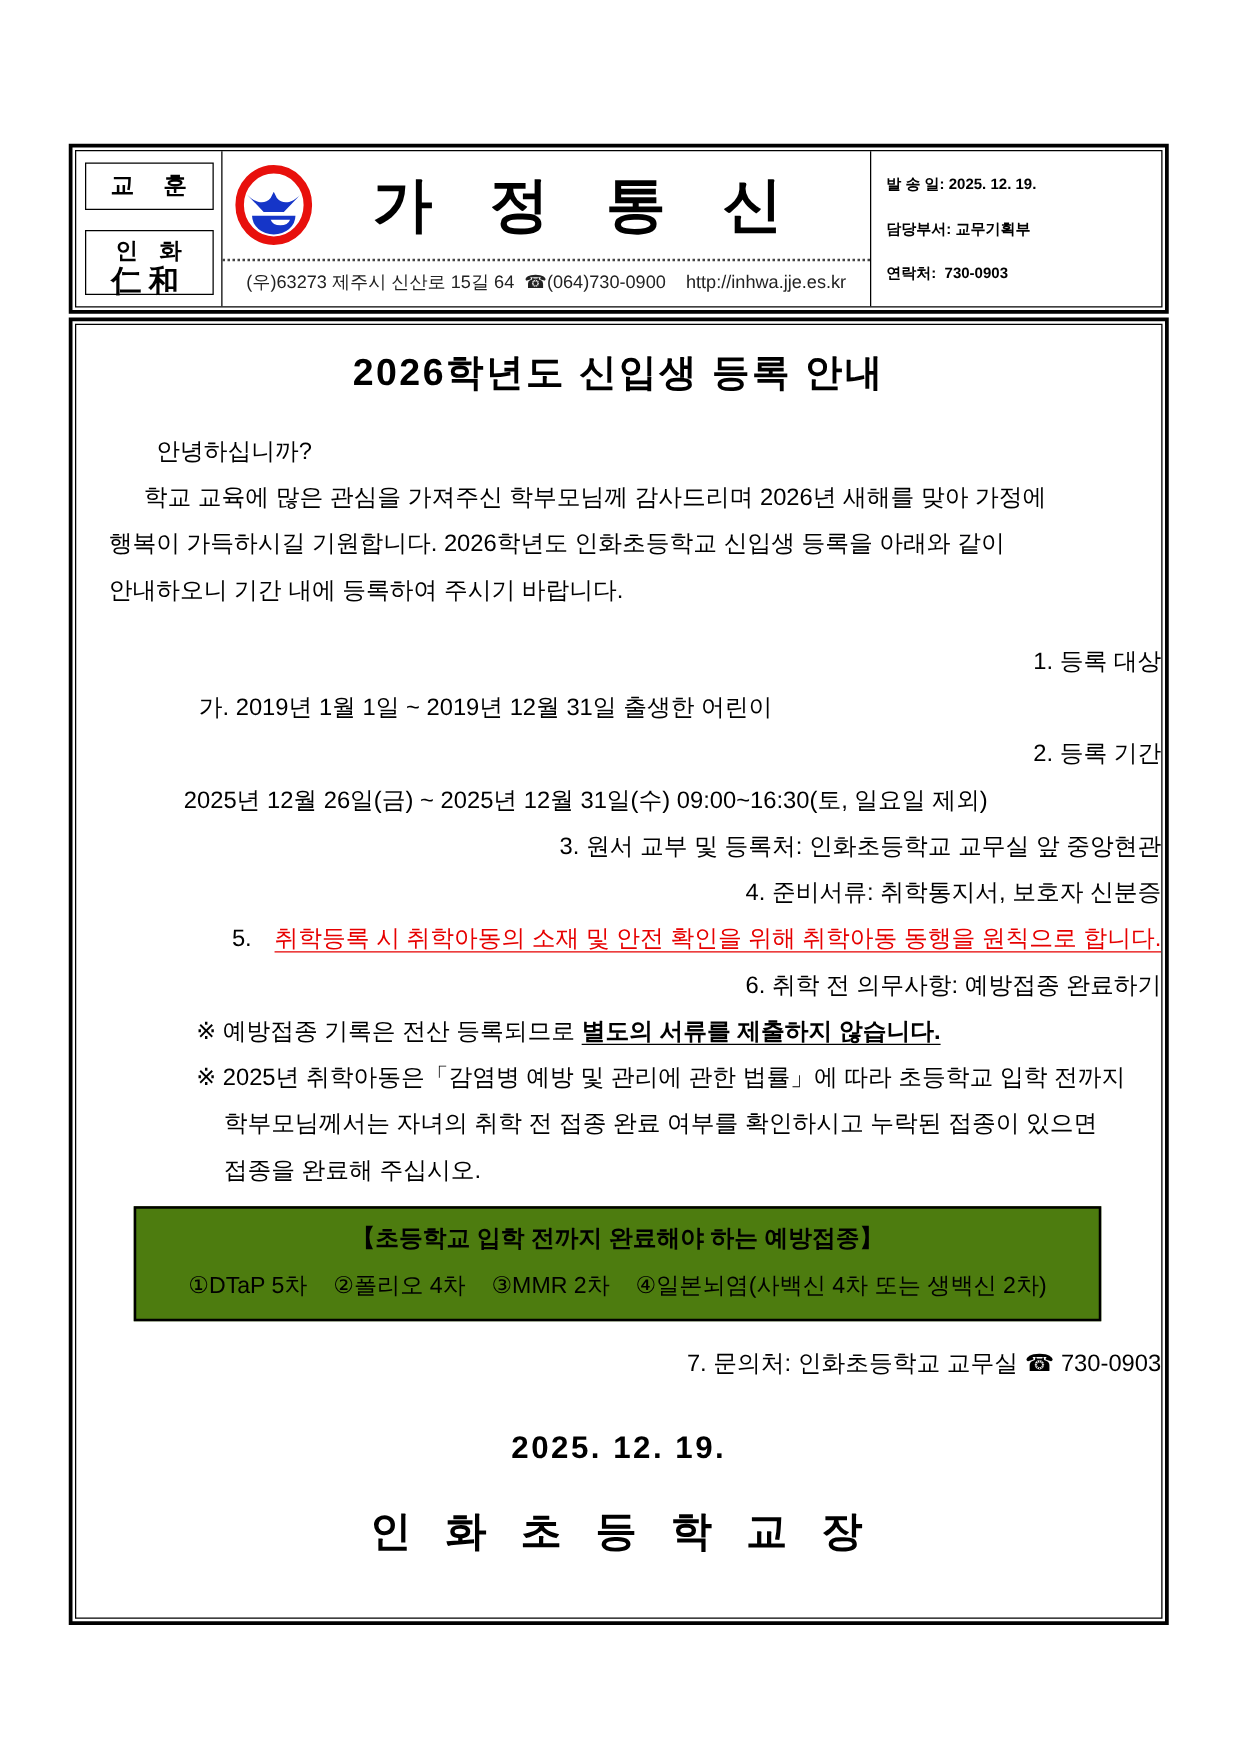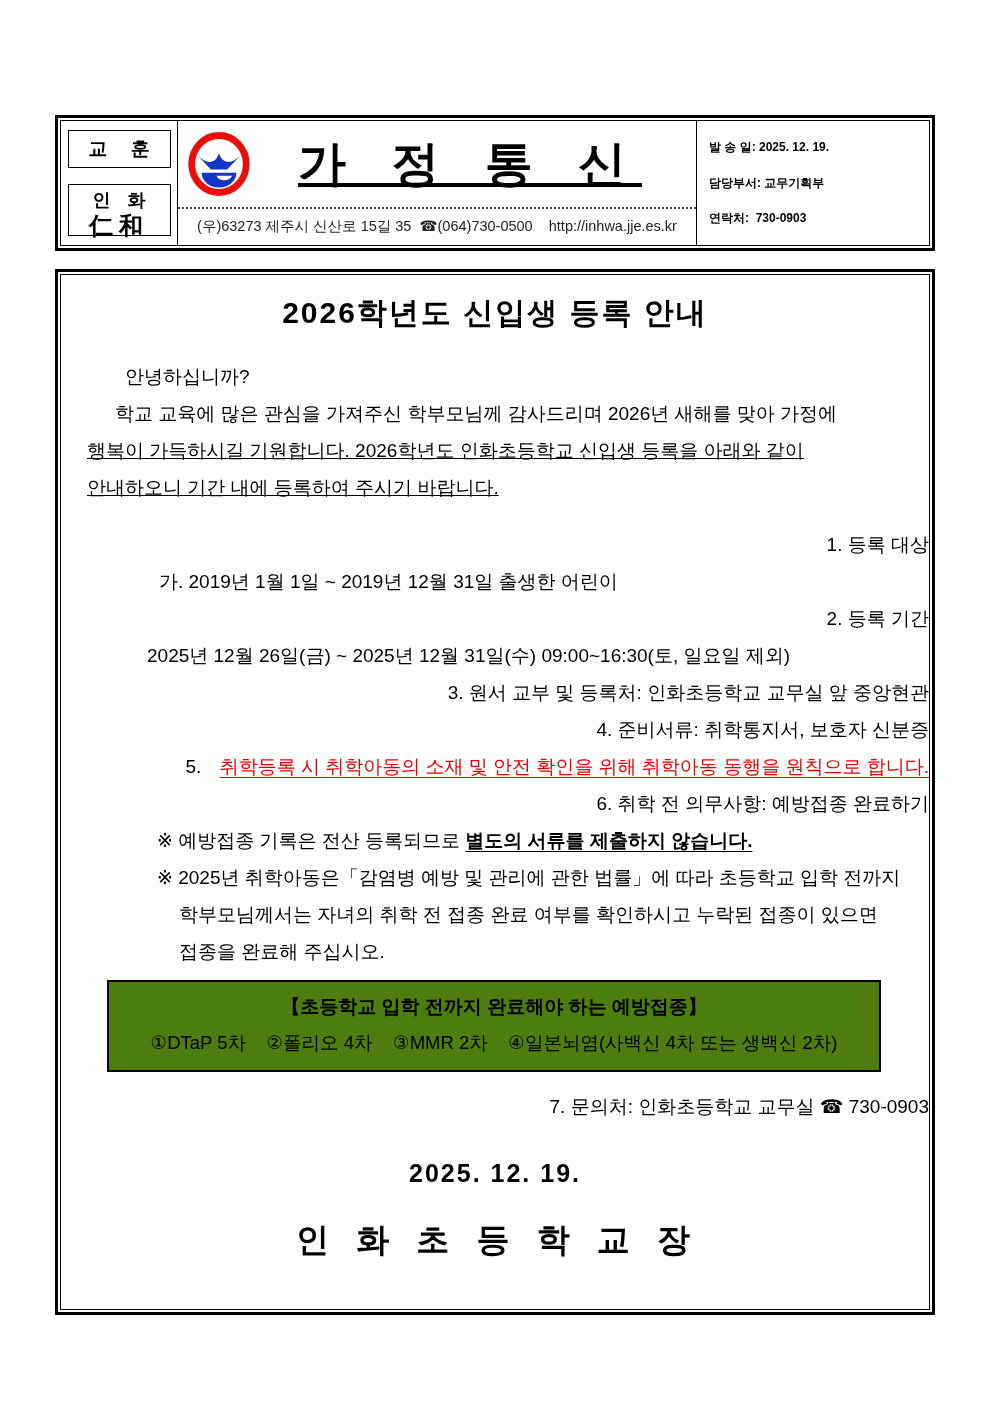--- a/index.html
+++ b/index.html
@@ -30,48 +30,48 @@
   .motto-top { height: 38px; line-height: 36px; font-size: 19px; word-spacing: 18px; font-weight: 600; }
   .motto-bottom { height: 52px; padding-top: 3px; font-size: 18px; word-spacing: 12px; font-weight: 600; }
   .motto-cn { display: block; font-family: "Liberation Serif", serif; font-size: 24px; font-weight: bold; letter-spacing: 6px; line-height: 28px; }
 
   .mid-col { flex: 1; border-right: 1px solid #000; display: flex; flex-direction: column; min-width: 0; }
   .mid-top { flex: 1; display: flex; align-items: center; padding-left: 10px; }
   .logo-icon { width: 62px; height: 66px; flex: 0 0 auto; }
   .newsletter-title {
     flex: 1; text-align: center;
     font-size: 48px; font-weight: 900; letter-spacing: 16px;
-    padding-right: 6px; white-space: nowrap; overflow: hidden; text-decoration: underline;
+    padding-right: 6px; white-space: nowrap; overflow: hidden;
   }
   .dotted-line { border-top: 2px dotted #444; height: 0; }
   .address-row {
     height: 36px; line-height: 34px; text-align: center;
     font-size: 14.5px; color: #222; white-space: pre; overflow: hidden;
   }
 
   .info-col {
     width: 232px; display: flex; flex-direction: column;
     justify-content: space-evenly; padding-left: 12px;
     font-size: 12px; font-weight: 600; white-space: pre;
   }
 
   
   .notice-box {
-    position: absolute; left: 55px; top: 269px;
+    position: absolute; left: 55px; top: 254px;
     width: 880px; height: 1046px;
     border: 3px solid #000; padding: 2px;
   }
   .notice-inner { width: 100%; height: 100%; border: 1px solid #000; padding: 12px 0; overflow: hidden; }
 
   .doc-title { text-align: center; font-size: 30px; font-weight: bold; letter-spacing: 2px; margin-top: 6px; }
 
   .line { font-size: 19px; line-height: 37px; white-space: pre; overflow: hidden; }
   .greeting { margin-top: 24px; padding-left: 64px; }
   .ind-intro1 { padding-left: 54px; }
-  .ind-intro  { padding-left: 26px; text-decoration: underline; }
+  .ind-intro  { padding-left: 26px; }
   .ind-item { padding-left: 68px; margin-top: 0; text-align: right; }
   .first-item { margin-top: 20px; }
   .ind-sub  { padding-left: 98px; }
   .ind-detail { padding-left: 86px; }
   .ind-note { padding-left: 96px; }
   .ind-note2 { padding-left: 122px; }
   .ind-note3 { padding-left: 118px; }
 
   .red-ul { color: #e60000; text-decoration: underline; text-underline-offset: 4px; margin-left: 13px; }
   .red-bold-ul { color: #e60000; font-weight: bold; text-decoration: underline; text-underline-offset: 4px; }
@@ -111,21 +111,21 @@
         <div class="mid-top">
           <svg class="logo-icon" viewBox="0 0 100 104">
             <ellipse cx="50" cy="52" rx="44" ry="46" fill="#ffffff" stroke="#e8100c" stroke-width="11"></ellipse>
             <path d="M15 38 C27 50 38 52 46 43 L50 35 L54 43 C62 52 73 50 85 38 L63 61 L37 61 Z" fill="#1535c8"></path>
             <path d="M22 66 A28 24 0 0 0 78 66 Z" fill="#1535c8"></path>
             <path d="M46 71 A13 10 0 0 0 71 71 Z" fill="#ffffff"></path>
           </svg>
           <div class="newsletter-title">가 정 통 신</div>
         </div>
         <div class="dotted-line"></div>
-        <div class="address-row">(우)63273 제주시 신산로 15길 35  ☎(064)730-0500    http://inhwa.jje.es.kr</div>
+        <div class="address-row">(우)63273 제주시 신산로 15길 64  ☎(064)730-0900    http://inhwa.jje.es.kr</div>
       </div>
 
       <div class="info-col">
         <div>발 송 일: 2025. 12. 19.</div>
         <div>담당부서: 교무기획부</div>
         <div>연락처:  730-0903</div>
       </div>
 
     </div>
   </div>

